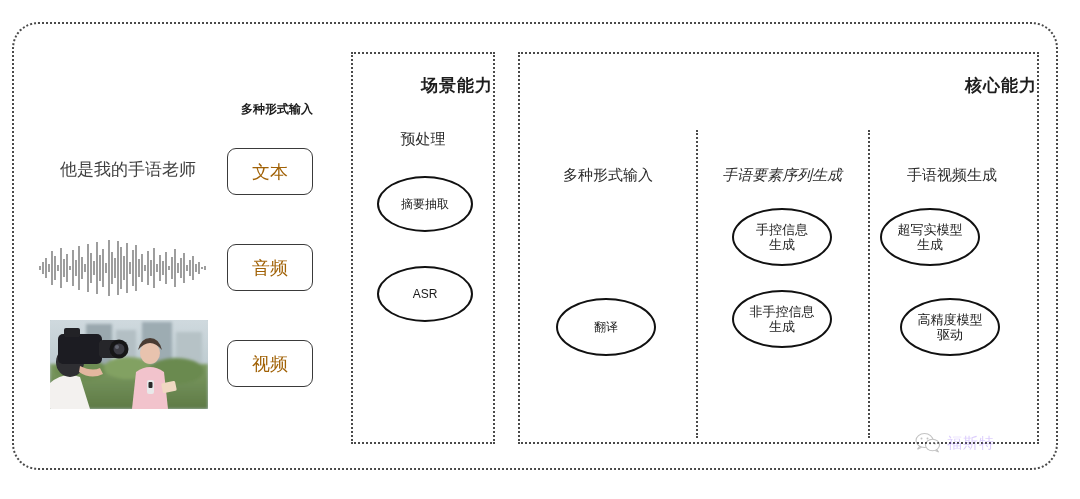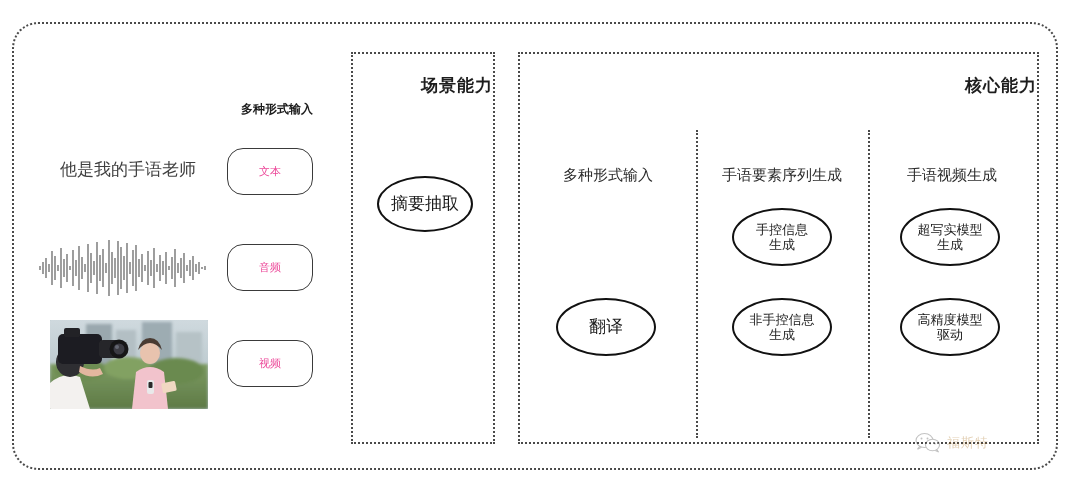--- a/index.html
+++ b/index.html
@@ -58,45 +58,45 @@
   }
 
   
   .ellipse{
     position:absolute;
     border:2.5px solid #111111;
     border-radius:50%;
     box-sizing:border-box;
     display:flex;align-items:center;justify-content:center;
     text-align:center;
-    font-size:17px;color:#1a1a1a;
+    font-size:12px;color:#1a1a1a;
     line-height:1.18;
     background:#ffffff;
   }
   .ellipse.sm{font-size:13px;}
   .ellipse span{display:block;padding:0 4px;}
 
   
   .input-caption{
     position:absolute;left:207px;top:101px;width:140px;
     text-align:center;font-size:12px;font-weight:bold;color:#1d1d1d;
     white-space:nowrap;
   }
   .sample-text{
     position:absolute;left:38px;top:158px;width:180px;
     text-align:center;font-size:17px;color:#404040;
     white-space:nowrap;
   }
   .tag-box{
     position:absolute;
     border:1.6px solid #3a3a3a;
-    border-radius:16px;
+    border-radius:9px;
     box-sizing:border-box;
     display:flex;align-items:center;justify-content:center;
-    font-size:11px;color:#ec4899;
+    font-size:18px;color:#a16207;
     background:#ffffff;
   }
   .tag-text {left:227px;top:148px;width:86px;height:47px;}
   .tag-audio{left:227px;top:244px;width:86px;height:47px;}
   .tag-video{left:227px;top:340px;width:86px;height:47px;}
 
   
   .waveform{position:absolute;left:38px;top:238px;width:170px;height:60px;}
 
   
@@ -106,21 +106,21 @@
     background:#9fb3bd;
   }
   .thumb svg{display:block;width:158px;height:89px;}
 
   
   .watermark{
     position:absolute;left:915px;top:432px;
     display:flex;align-items:center;gap:6px;
     opacity:.30;
   }
-  .wm-text{font-size:13px;color:#a16207;letter-spacing:1px;}
+  .wm-text{font-size:15px;color:#8b5cf6;letter-spacing:1px;}
   .wm-logo{width:26px;height:22px;display:block;}
 </style>
 </head>
 <body>
 
 <div id="canvas">
 
   <div class="outer-frame"></div>
 
   <div class="input-caption">多种形式输入</div>
@@ -245,53 +245,57 @@
     </svg>
   </div>
 
   <div class="tag-box tag-text">文本</div>
   <div class="tag-box tag-audio">音频</div>
   <div class="tag-box tag-video">视频</div>
 
   <div class="panel panel-scene">
     <div class="panel-title">场景能力</div>
 
+    <div class="col-head" style="left:0;right:0;top:76px;">预处理</div>
 
     <div class="ellipse" style="left:24px;top:122px;width:96px;height:56px;">
       <span>摘要抽取</span>
+    </div>
+    <div class="ellipse" style="left:24px;top:212px;width:96px;height:56px;">
+      <span>ASR</span>
     </div>
   </div>
 
   <div class="panel panel-core">
     <div class="panel-title">核心能力</div>
 
     <div class="divider divider-1"></div>
     <div class="divider divider-2"></div>
 
     <div class="col-head" style="left:8px;width:160px;top:112px;">多种形式输入</div>
     <div class="ellipse" style="left:36px;top:244px;width:100px;height:58px;">
       <span>翻译</span>
     </div>
 
-    <div class="col-head" style="left:180px;width:164px;top:112px;">手语要素序列生成</div>
+    <div class="col-head" style="left:180px;width:164px;top:112px;font-style:italic;">手语要素序列生成</div>
     <div class="ellipse sm" style="left:212px;top:154px;width:100px;height:58px;">
       <span>
         <em style="font-style:normal;display:block">手控信息</em>
         <em style="font-style:normal;display:block">生成</em>
       </span>
     </div>
-    <div class="ellipse sm" style="left:212px;top:244px;width:100px;height:58px;">
+    <div class="ellipse sm" style="left:212px;top:236px;width:100px;height:58px;">
       <span>
         <em style="font-style:normal;display:block">非手控信息</em>
         <em style="font-style:normal;display:block">生成</em>
       </span>
     </div>
 
     <div class="col-head" style="left:352px;width:160px;top:112px;">手语视频生成</div>
-    <div class="ellipse sm" style="left:380px;top:154px;width:100px;height:58px;">
+    <div class="ellipse sm" style="left:360px;top:154px;width:100px;height:58px;">
       <span>
         <em style="font-style:normal;display:block">超写实模型</em>
         <em style="font-style:normal;display:block">生成</em>
       </span>
     </div>
     <div class="ellipse sm" style="left:380px;top:244px;width:100px;height:58px;">
       <span>
         <em style="font-style:normal;display:block">高精度模型</em>
         <em style="font-style:normal;display:block">驱动</em>
       </span>

